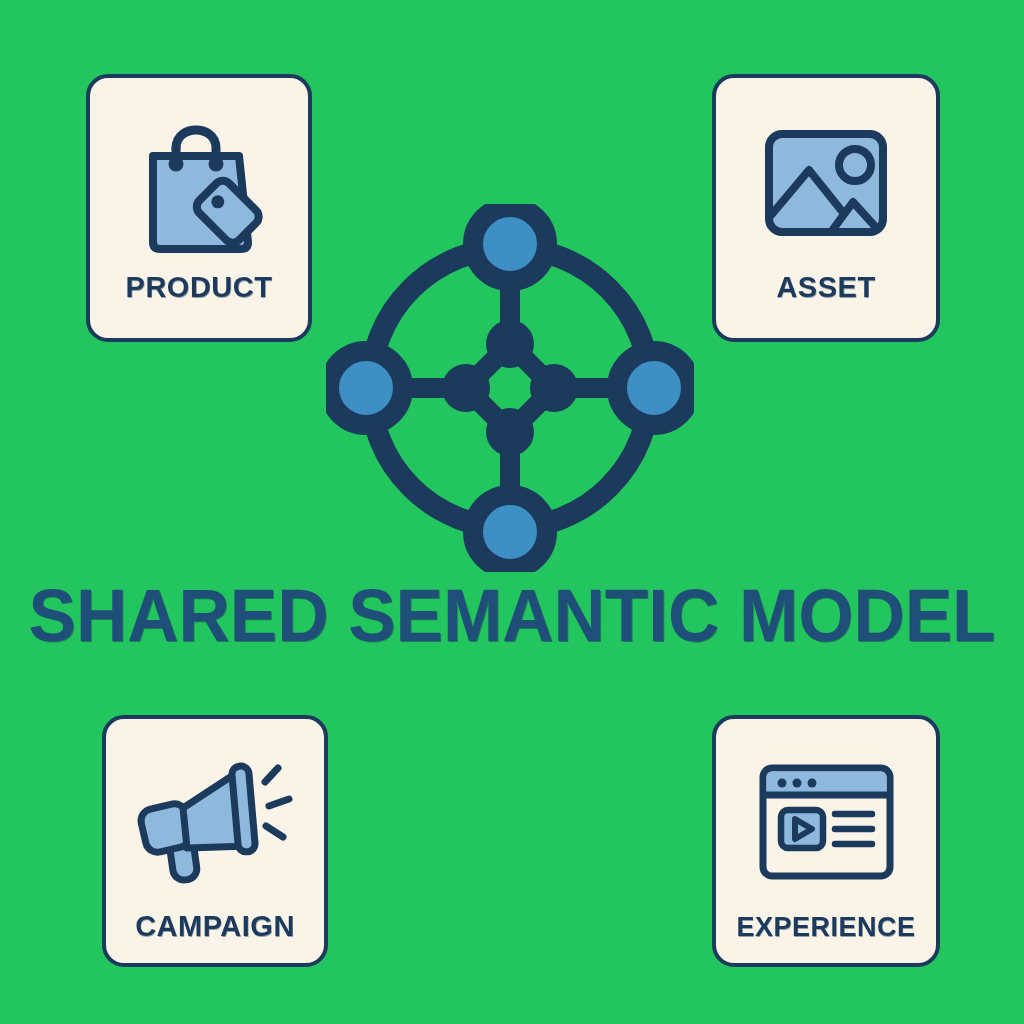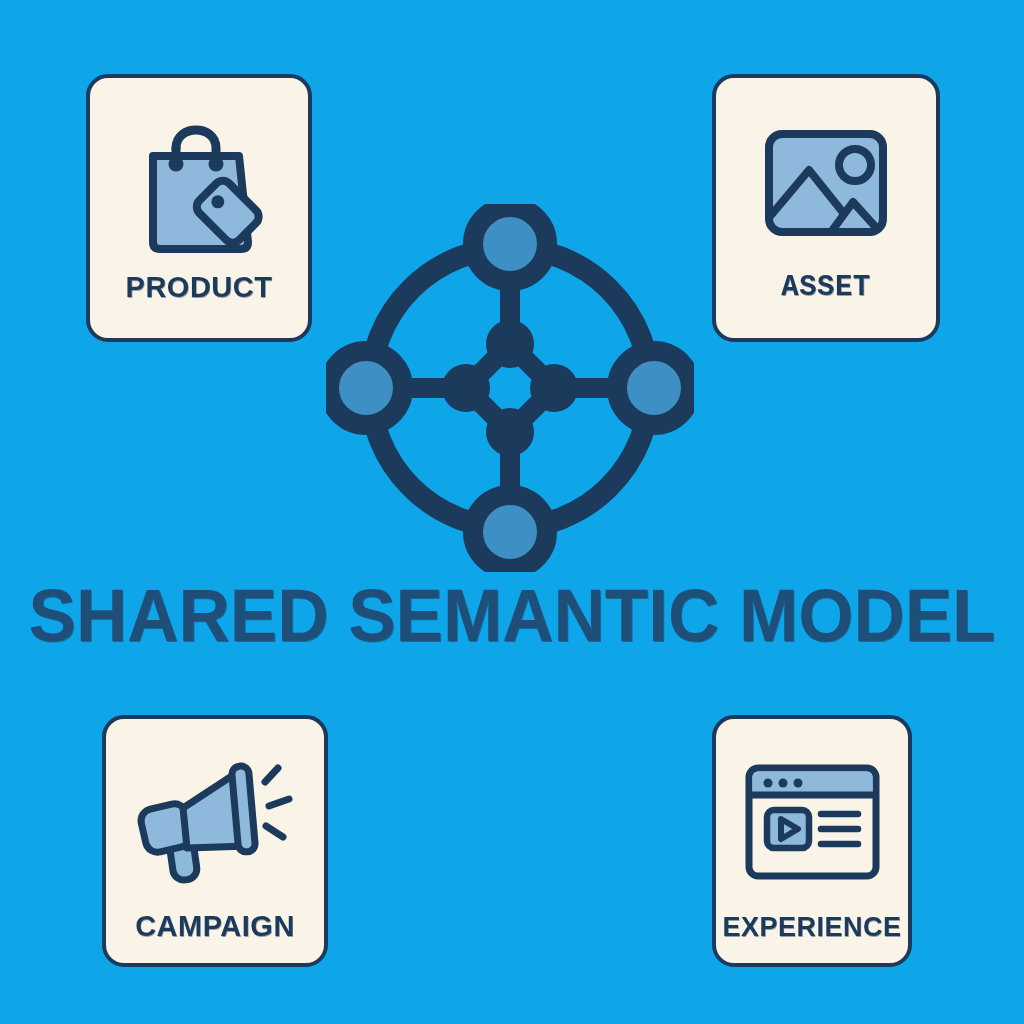--- a/index.html
+++ b/index.html
@@ -11,21 +11,21 @@
     width: 1024px;
     height: 1024px;
     background: #faf4e8;
     font-family: "Liberation Sans", sans-serif;
     overflow: hidden;
   }
   #stage {
     position: relative;
     width: 1024px;
     height: 1024px;
-    background: #0ea5e9;
+    background: #22c55e;
   }
 
   
   .card {
     position: absolute;
     box-sizing: border-box;
     border: 4px solid #1b3a5c;
     border-radius: 22px;
     background: #faf4e8;
     display: flex;
@@ -46,24 +46,24 @@
     color: #1b3a5c;
     letter-spacing: 0.5px;
     line-height: 1;
     white-space: nowrap;
     text-shadow: 0.6px 0.6px 0 rgba(27,58,92,0.45);
   }
 
   #card-product   { left: 86px;  top: 74px;  width: 226px; height: 268px; }
   #card-asset     { left: 712px; top: 74px;  width: 228px; height: 268px; }
   #card-campaign  { left: 102px;  top: 715px; width: 226px; height: 252px; }
-  #card-experience{ left: 712px; top: 715px; width: 200px; height: 252px; }
+  #card-experience{ left: 712px; top: 715px; width: 228px; height: 252px; }
 
   #card-product   .card-label { margin-bottom: 36px; }
-  #card-asset     .card-label { margin-bottom: 36px; font-family: Liberation Mono, monospace; }
+  #card-asset     .card-label { margin-bottom: 36px; }
   #card-campaign  .card-label { margin-bottom: 22px; }
   #card-experience .card-label { margin-bottom: 22px; font-size: 27px; }
 
   #card-product   .card-icon { padding-top: 14px; }
   #card-asset     .card-icon { padding-top: 14px; }
   #card-campaign  .card-icon { padding-top: 16px; }
   #card-experience .card-icon { padding-top: 14px; }
 
   
   #hub {

